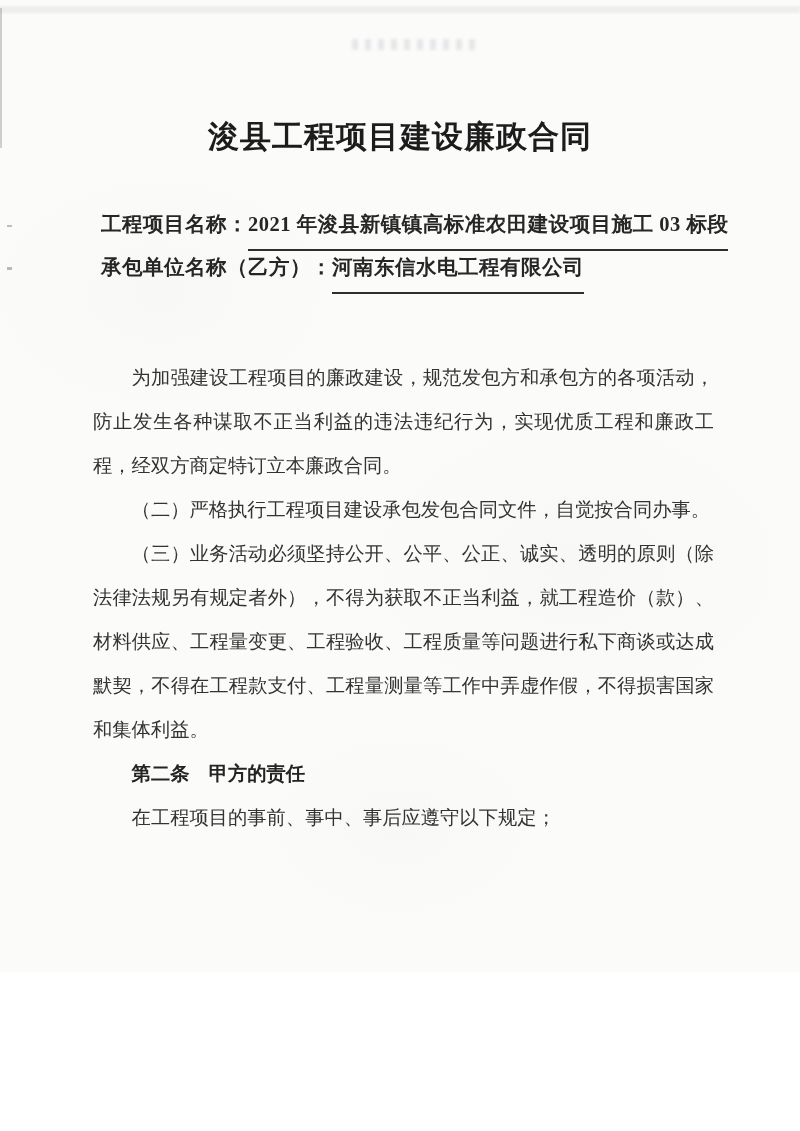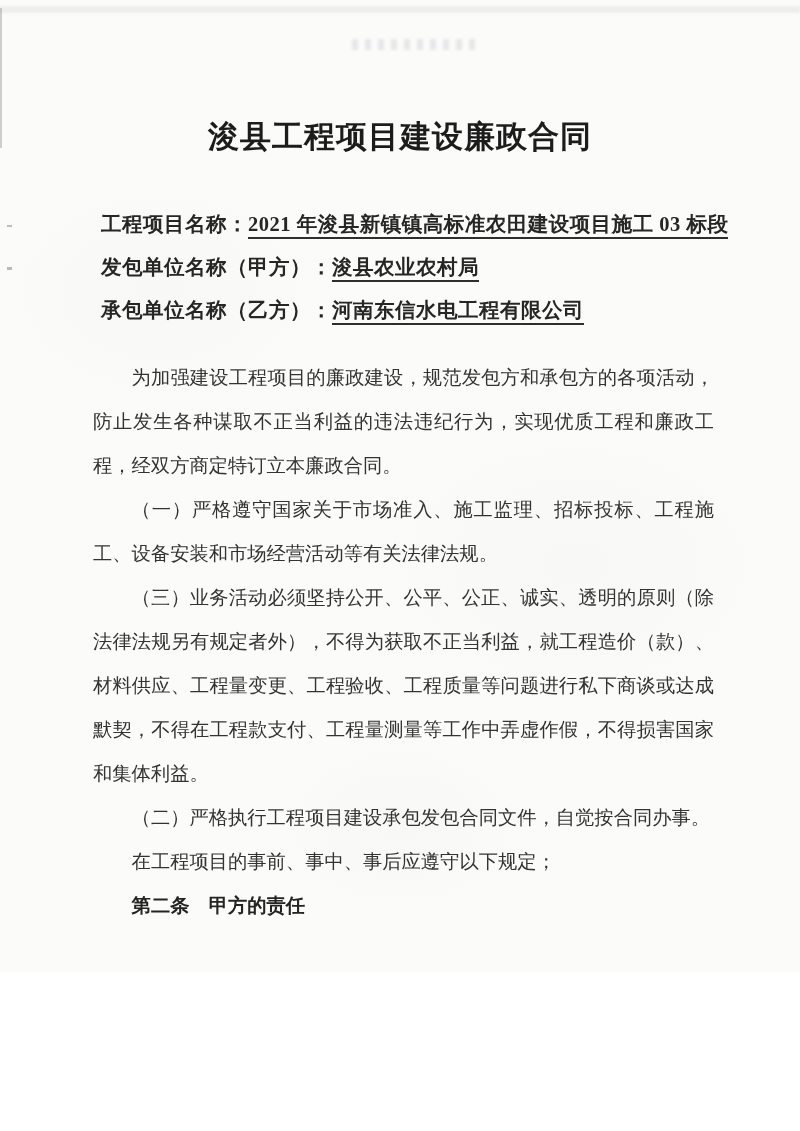--- a/index.html
+++ b/index.html
@@ -60,21 +60,21 @@
     position: absolute; left: 93px; top: 203px; width: 635px;
   }
   .field-row {
     height: 43px; line-height: 43px;
     font-size: 20.5px; font-weight: bold; color: #262626;
     white-space: nowrap;
   }
   .field-label { letter-spacing: 0.5px; margin-left: 8px; }
   .field-value {
     border-bottom: 2px solid #2e2e2e;
-    padding-bottom: 2px;
+    padding-bottom: 14px;
     letter-spacing: 0.5px;
   }
   .doc-body {
     position: absolute; left: 93px; top: 356px; width: 621px;
     font-size: 19.3px; line-height: 44px; color: #333330;
     text-align: justify;
   }
   .para { margin: 0; text-indent: 2em; }
   .para.heading { font-weight: bold; color: #242422; }
   .page-number {
@@ -95,34 +95,30 @@
   <div class="speck-1"></div>
   <div class="speck-2"></div>
 
   <h1 class="doc-title">浚县工程项目建设廉政合同</h1>
 
   <div class="fields">
     <div class="field-row">
       <span class="field-label">工程项目名称：</span><span class="field-value">2021 年浚县新镇镇高标准农田建设项目施工 03 标段</span>
     </div>
     <div class="field-row">
-      <span class="field-label">发包单位名称（甲方）：</span><span class="field-value">浚县农业农村局</span>
-    </div>
-    <div class="field-row">
       <span class="field-label">承包单位名称（乙方）：</span><span class="field-value">河南东信水电工程有限公司</span>
     </div>
   </div>
 
   <div class="doc-body">
     <p class="para">为加强建设工程项目的廉政建设，规范发包方和承包方的各项活动，防止发生各种谋取不正当利益的违法违纪行为，实现优质工程和廉政工程，经双方商定特订立本廉政合同。</p>
-    <p class="para">（一）严格遵守国家关于市场准入、施工监理、招标投标、工程施工、设备安装和市场经营活动等有关法律法规。</p>
+    <p class="para">（二）严格执行工程项目建设承包发包合同文件，自觉按合同办事。</p>
     <p class="para">（三）业务活动必须坚持公开、公平、公正、诚实、透明的原则（除法律法规另有规定者外），不得为获取不正当利益，就工程造价（款）、材料供应、工程量变更、工程验收、工程质量等问题进行私下商谈或达成默契，不得在工程款支付、工程量测量等工作中弄虚作假，不得损害国家和集体利益。</p>
-    <p class="para">（二）严格执行工程项目建设承包发包合同文件，自觉按合同办事。</p>
+    <p class="para heading">第二条　甲方的责任</p>
     <p class="para">在工程项目的事前、事中、事后应遵守以下规定；</p>
-    <p class="para heading">第二条　甲方的责任</p>
   </div>
 
   <div class="page-number">10</div>
 
   <div class="paper-bottom-edge"></div>
   <div class="below-edge-shade"></div>
 
 </div>
 
 </body></html>

